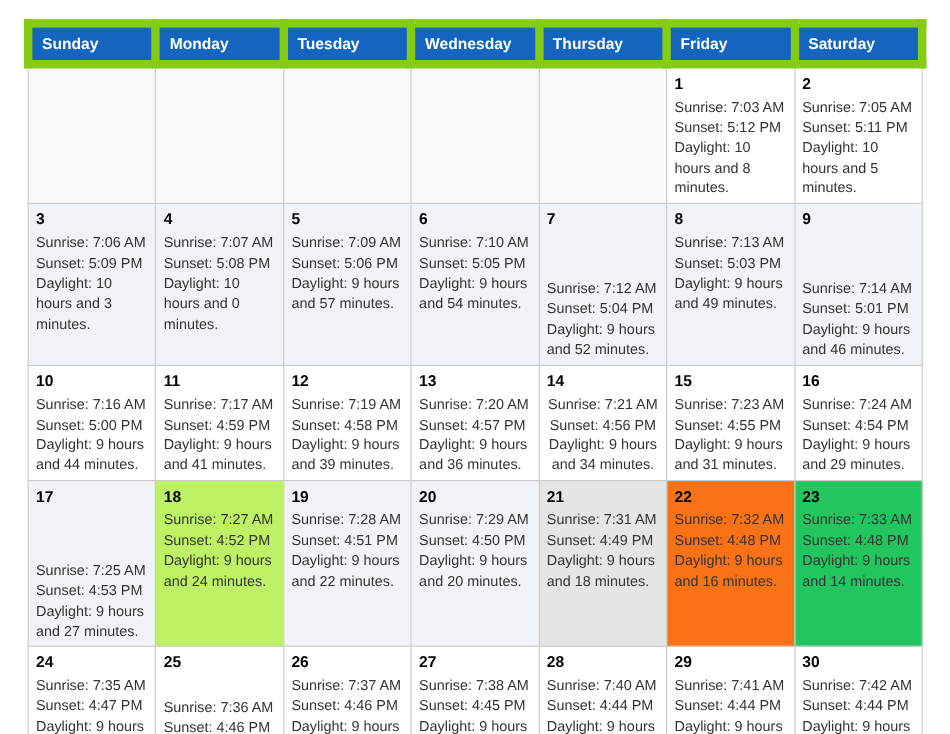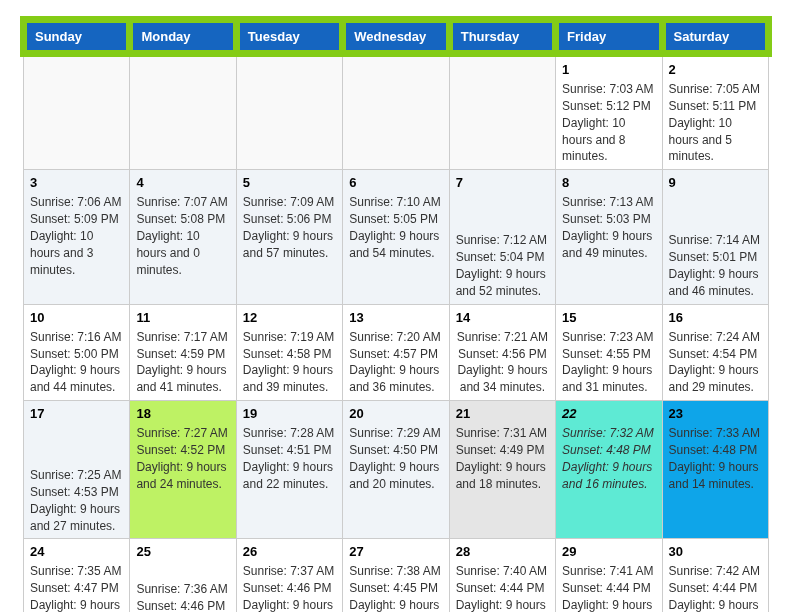--- a/index.html
+++ b/index.html
@@ -168,27 +168,27 @@
             <div class="day-info" style="white-space: pre-line;">Sunrise: 7:29 AM
 Sunset: 4:50 PM
 Daylight: 9 hours and 20 minutes.</div>
           </td>
           <td style="background: #e5e5e5;">
             <div class="day-num">21</div>
             <div class="day-info" style="white-space: pre-line;">Sunrise: 7:31 AM
 Sunset: 4:49 PM
 Daylight: 9 hours and 18 minutes.</div>
           </td>
-          <td style="background: #5eead4; font-style: italic;">
+          <td style="background: #f97316;">
             <div class="day-num">22</div>
             <div class="day-info" style="white-space: pre-line;">Sunrise: 7:32 AM
 Sunset: 4:48 PM
 Daylight: 9 hours and 16 minutes.</div>
           </td>
-          <td style="background: #0ea5e9;">
+          <td style="background: #22c55e;">
             <div class="day-num">23</div>
             <div class="day-info" style="white-space: pre-line;">Sunrise: 7:33 AM
 Sunset: 4:48 PM
 Daylight: 9 hours and 14 minutes.</div>
           </td>
         </tr>
         <tr>
           <td>
             <div class="day-num">24</div>
             <div class="day-info" style="white-space: pre-line;">Sunrise: 7:35 AM

